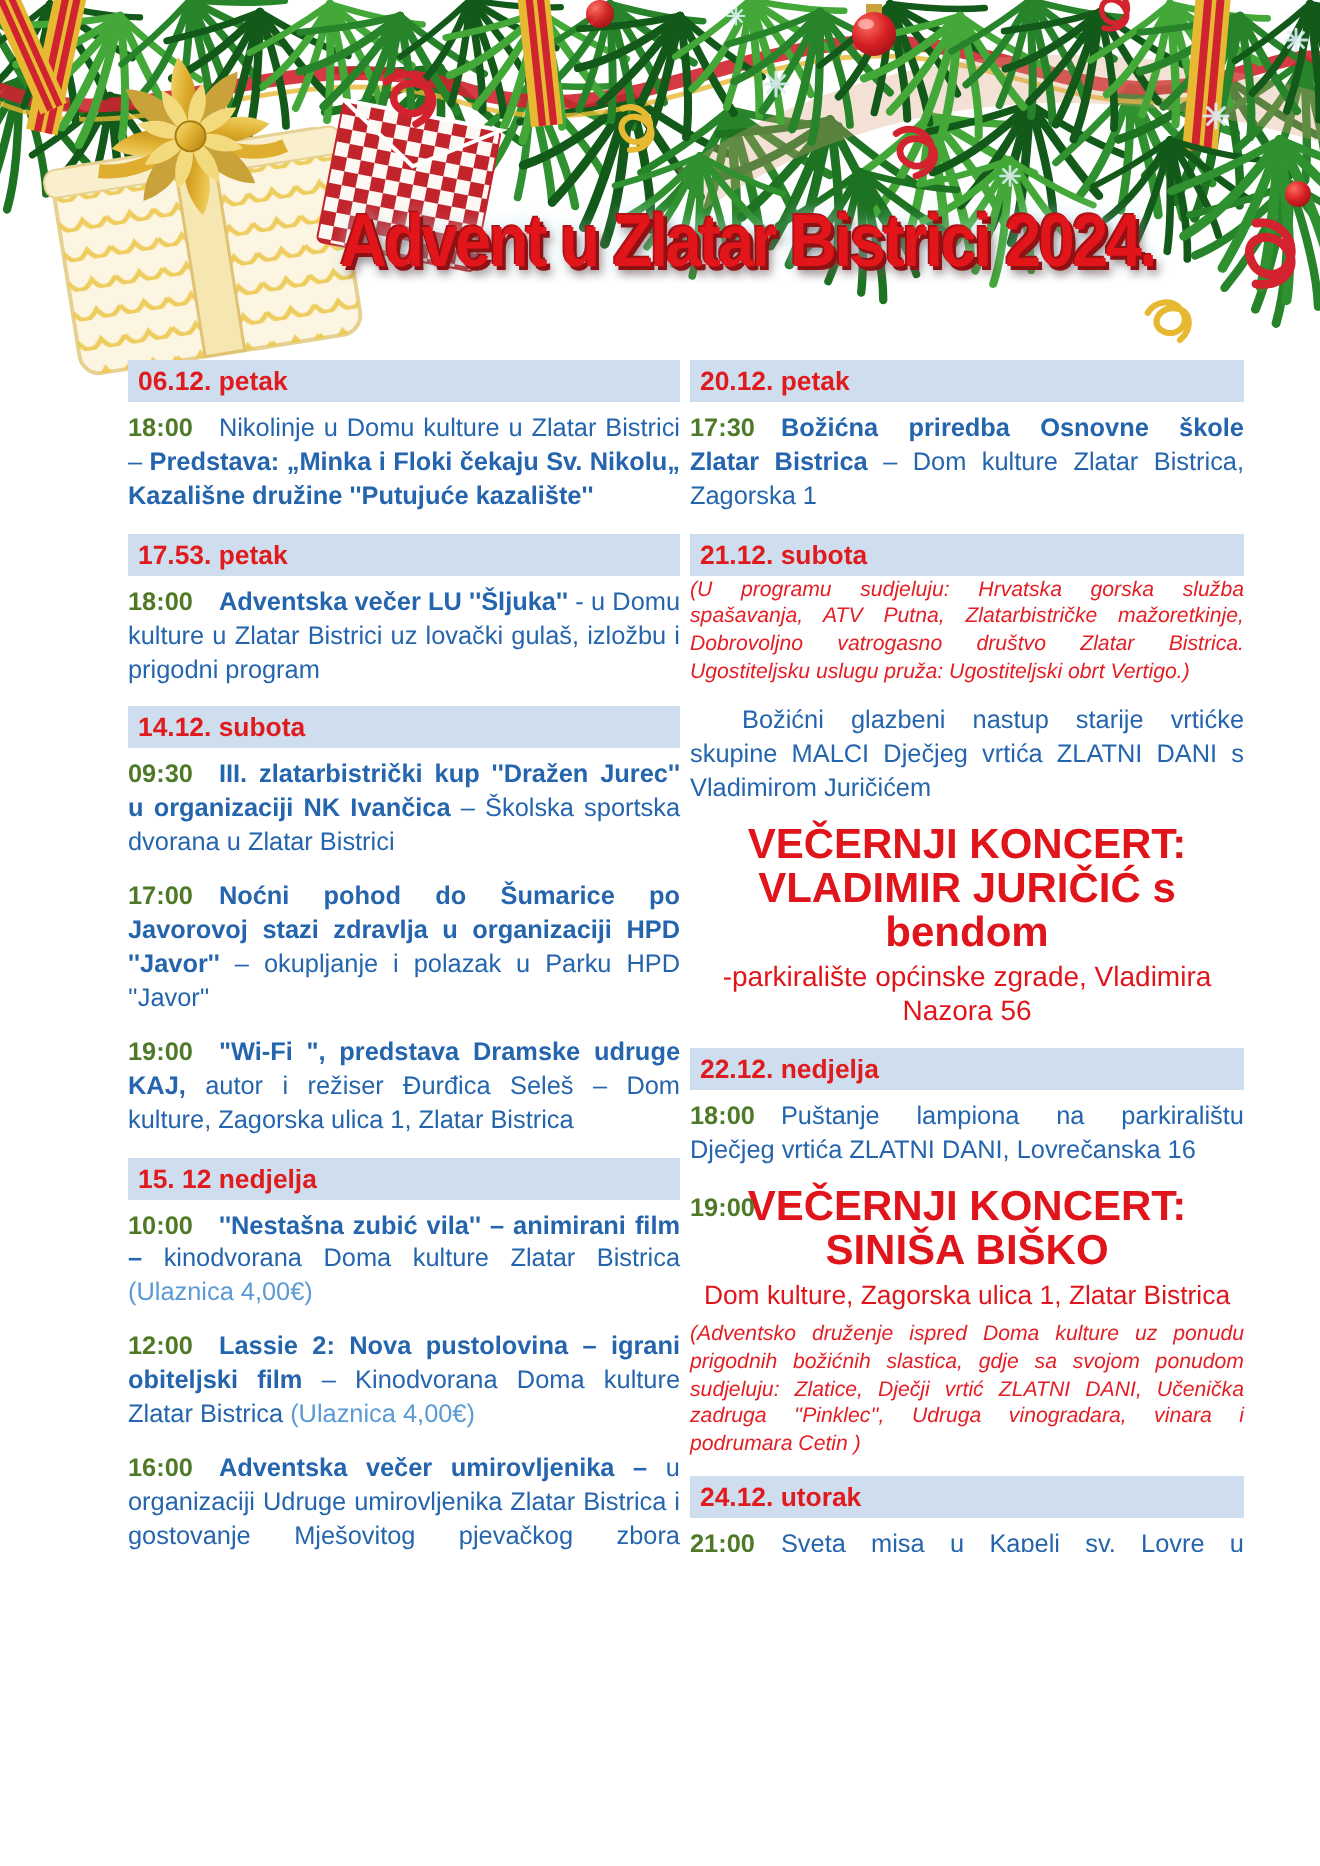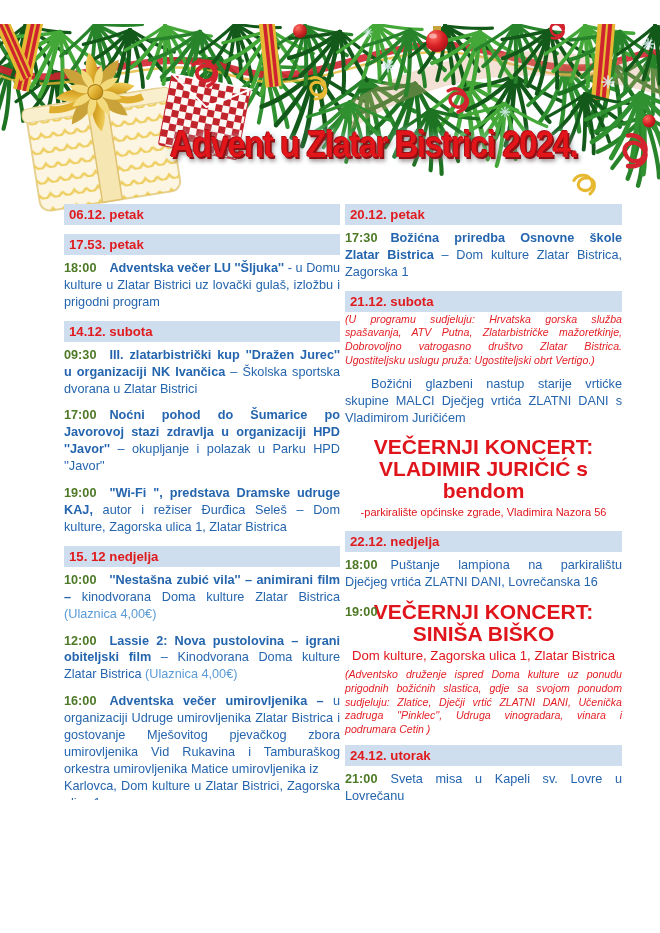--- a/index.html
+++ b/index.html
@@ -1,38 +1,38 @@
 <!DOCTYPE html>
 <html><head>
 <meta charset="utf-8">
 <style>
   html,body{margin:0;padding:0;}
   .page{position:relative;width:660px;height:776px;background:#fff;overflow:hidden;
-        font-family:"Liberation Sans","DejaVu Sans",sans-serif;margin-top:24px;}
+        font-family:"Liberation Sans","DejaVu Sans",sans-serif;}
   .deco{position:absolute;left:0;pointer-events:none;}
   .deco-top{top:0;}
   .deco-bottom{top:810px;}
   .title{position:absolute;top:100px;left:170px;margin:0;white-space:nowrap;z-index:3;
          font-size:37px;font-weight:bold;letter-spacing:-1.5px;color:#e2151b;
          transform:scaleX(.88);transform-origin:left center;
          text-shadow:2px 2px 0 #8f1114,3px 4px 5px rgba(60,15,15,.5),-1px -1px 0 #b31418,0 0 9px rgba(185,225,235,.95);}
   .col{position:absolute;top:180px;z-index:2;color:#2565ae;font-size:12.7px;line-height:16.9px;text-align:justify;}
   .col-l{left:64px;width:276px;}
   .col-r{left:345px;width:277px;}
   .sec + .sec{margin-top:9px;}
   .date-band{background:#cfdeee;color:#e01b1e;font-weight:700;font-size:13.2px;line-height:19px;
              padding:1px 5px;margin:0 0 5px;text-align:left;}
   .ev{margin:0 0 10px;}
   .t{color:#4e7a27;font-weight:700;margin-right:13px;}
   .b{font-weight:700;}
   .lt{color:#5b9bd5;}
   .note{color:#e31e24;font-size:10.6px;line-height:13.6px;font-style:italic;margin:-4px 0 9px;}
   .para-b{font-weight:400;text-indent:26px;margin:0 0 9px;}
   .redhead{color:#e0151b;font-weight:700;font-size:21px;line-height:22px;text-align:center;margin:1px 0;}
-  .redsub{color:#e0151b;font-size:11px;text-align:center;margin:2px 0 10px;}
+  .redsub{color:#e0151b;font-size:14px;text-align:center;margin:2px 0 10px;}
   .redcenter{color:#e0151b;font-size:13.2px;text-align:center;margin:3px 0 4px;}
   .ev-head{position:relative;margin:2px 0;}
   .ev-head .t{position:absolute;left:0;top:3px;}
 </style>
 </head>
 <body>
 
 <div class="page">
 
   <svg class="deco deco-top" width="660" height="190" viewBox="0 0 660 190">
@@ -205,20 +205,21 @@
       <use href="#flake" transform="translate(368,8) scale(.7)"></use>
     </g>
   </svg>
 
   <h1 class="title">Advent u Zlatar Bistrici 2024.</h1>
 
   <div class="col col-l">
 
     <section class="sec">
       <div class="date-band">06.12. petak</div>
+      <p class="ev"><span class="t">18:00</span><span>Nikolinje u Domu kulture u Zlatar Bistrici – </span><span class="b">Predstava: „Minka i Floki čekaju Sv. Nikolu„ Kazališne družine ''Putujuće kazalište''</span></p>
     </section>
 
     <section class="sec">
       <div class="date-band">17.53. petak</div>
       <p class="ev"><span class="t">18:00</span><span class="b">Adventska večer LU ''Šljuka''</span><span> - u Domu kulture u Zlatar Bistrici uz lovački gulaš, izložbu i prigodni program</span></p>
     </section>
 
     <section class="sec">
       <div class="date-band">14.12. subota</div>
       <p class="ev"><span class="t">09:30</span><span class="b">III. zlatarbistrički kup ''Dražen Jurec'' u organizaciji NK Ivančica</span><span> – Školska sportska dvorana u Zlatar Bistrici</span></p>

